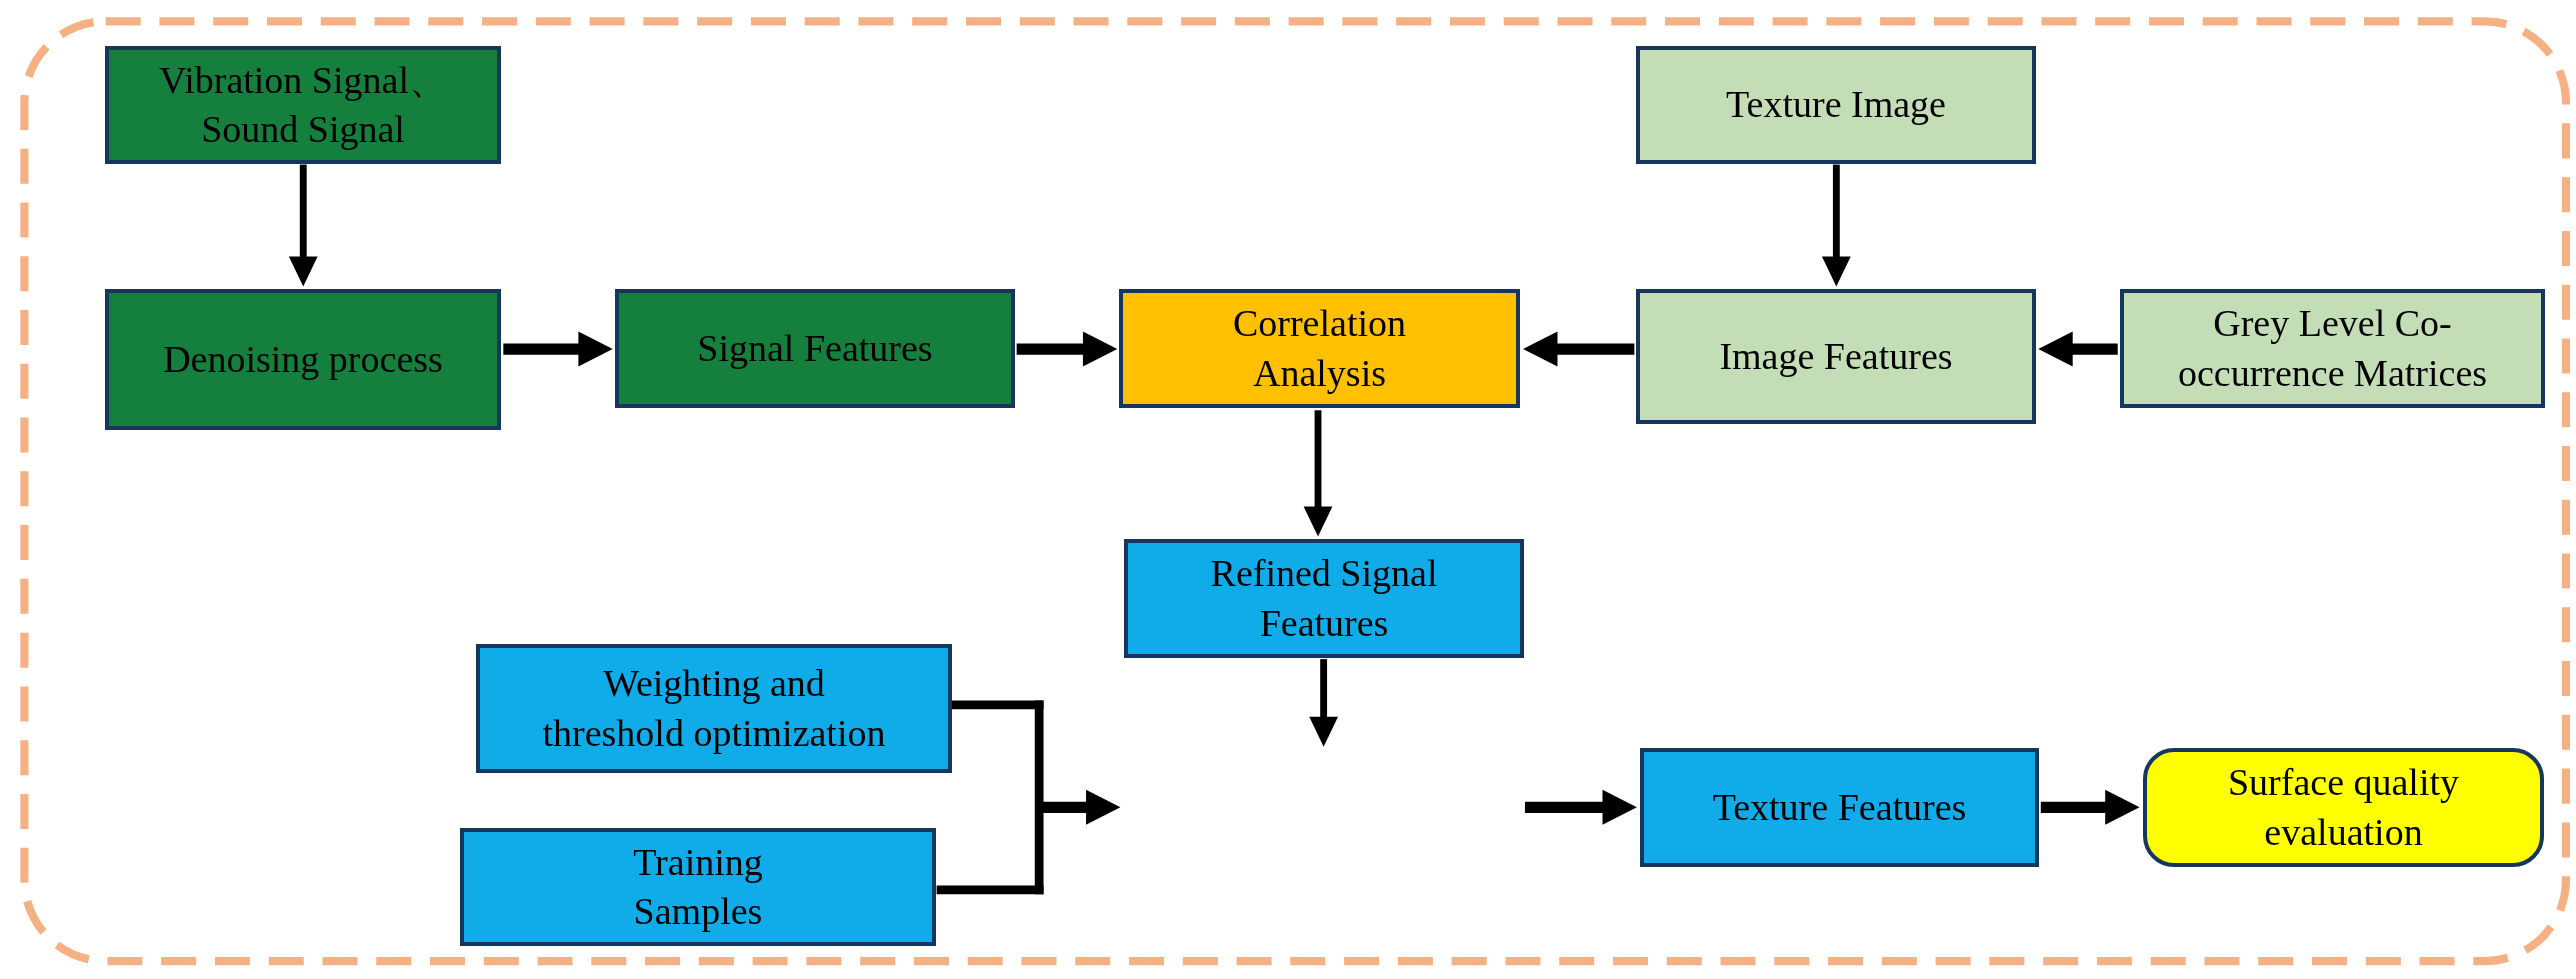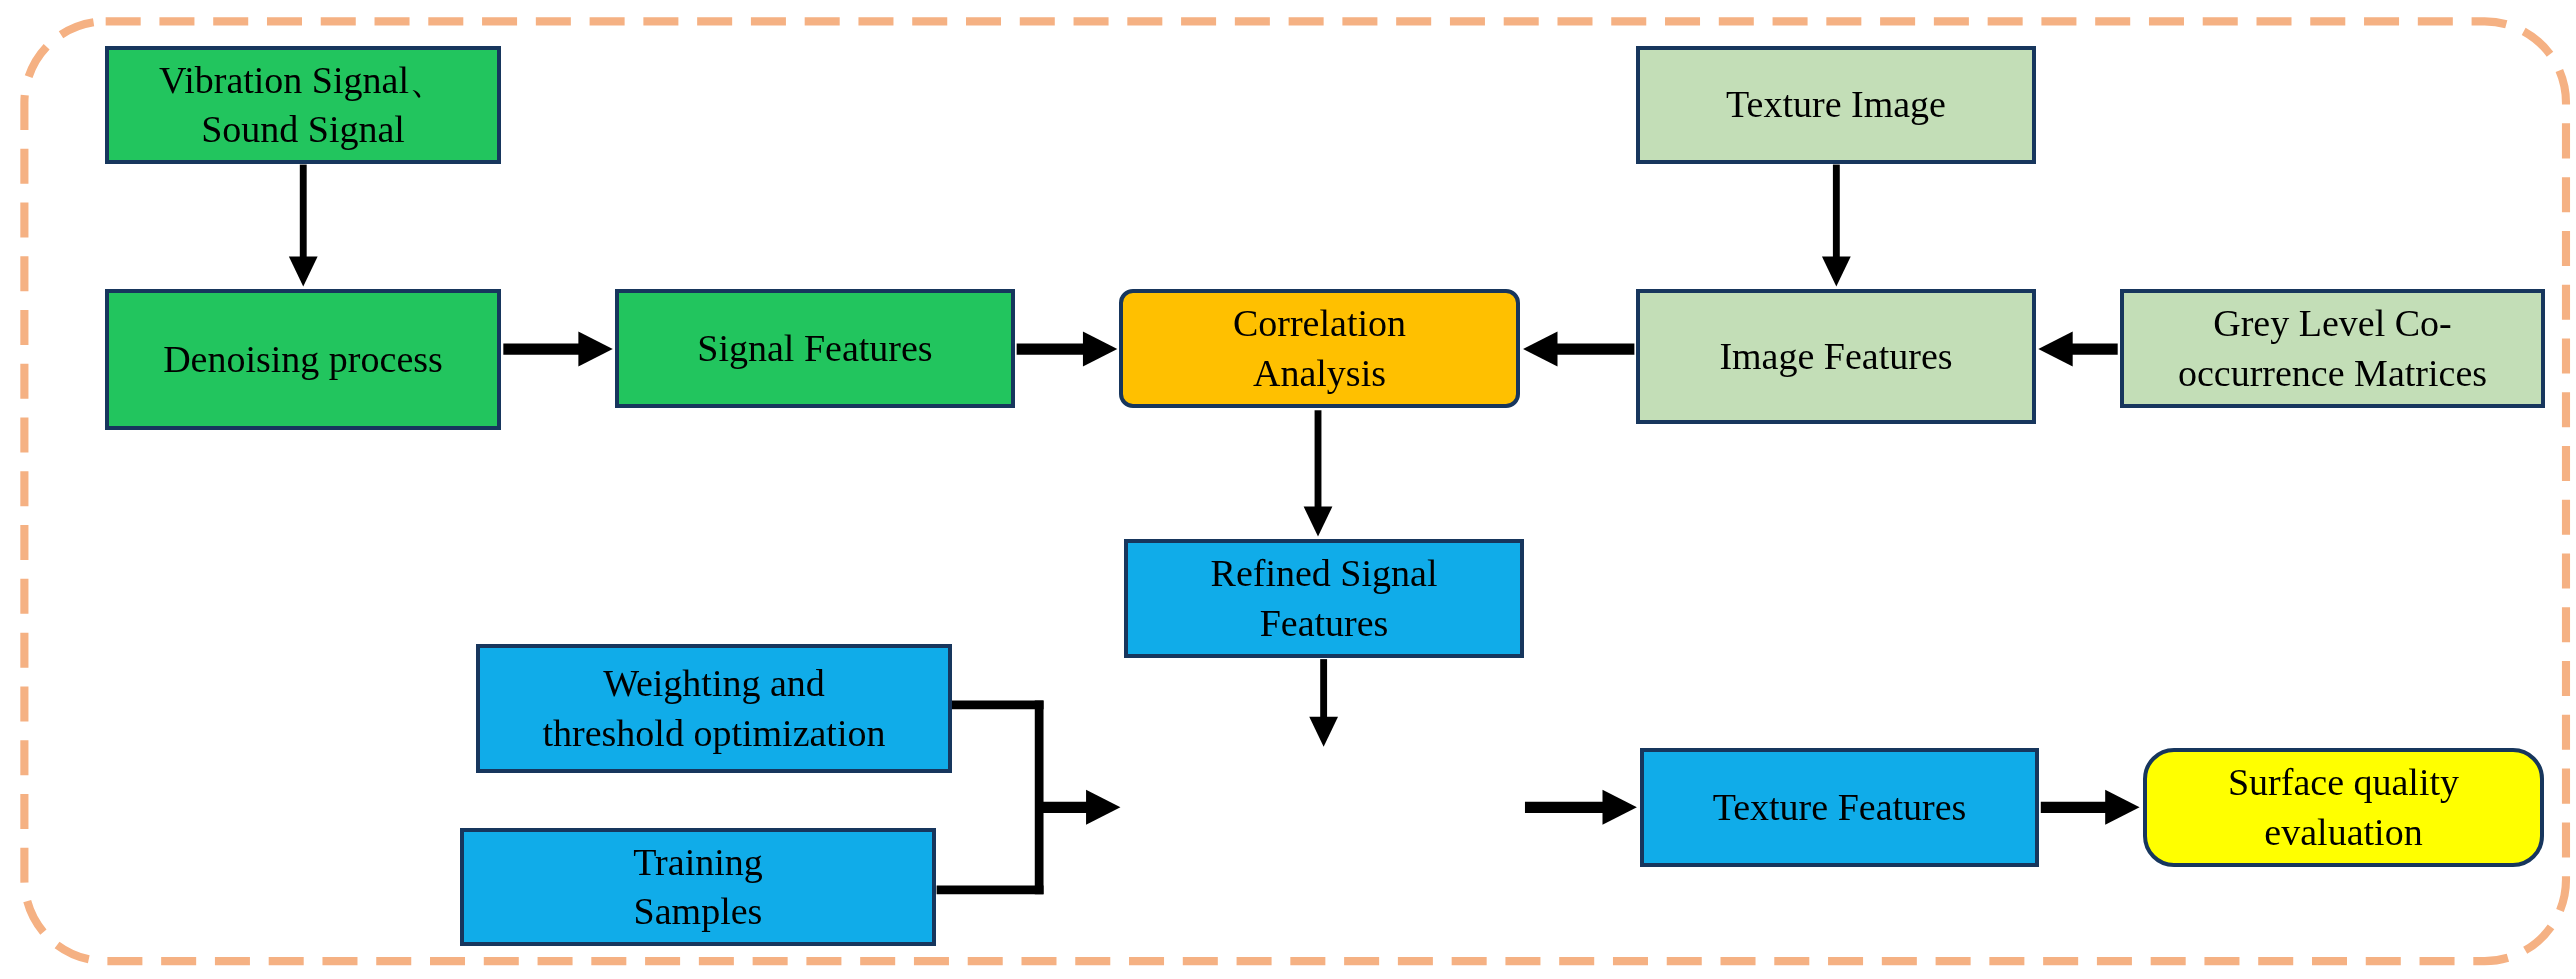--- a/index.html
+++ b/index.html
@@ -21,23 +21,23 @@
     position:absolute;
     box-sizing:border-box;
     border:4.4px solid #17365D;
     display:flex;align-items:center;justify-content:center;
     text-align:center;
     color:#000000;
     font-size:38px;
     line-height:1.3;
   }
   .node .label{white-space:pre-line;}
-  .fill-blue{background:#22c55e;justify-content:center;}
+  .fill-blue{background:#15803d;justify-content:center;}
   .fill-green{background:#C3DEB7;}
-  .fill-orange{background:#FFC000;border-radius:14px;}
+  .fill-orange{background:#FFC000;}
   .fill-cyan{background:#10ACE9;}
   .fill-yellow{background:#FFFF00;border-radius:31px;}
 </style>
 </head>
 <body>
 
 <div id="canvas">
 
   <svg id="connector-layer" viewBox="0 0 4120 1567" xmlns="http://www.w3.org/2000/svg">
 

